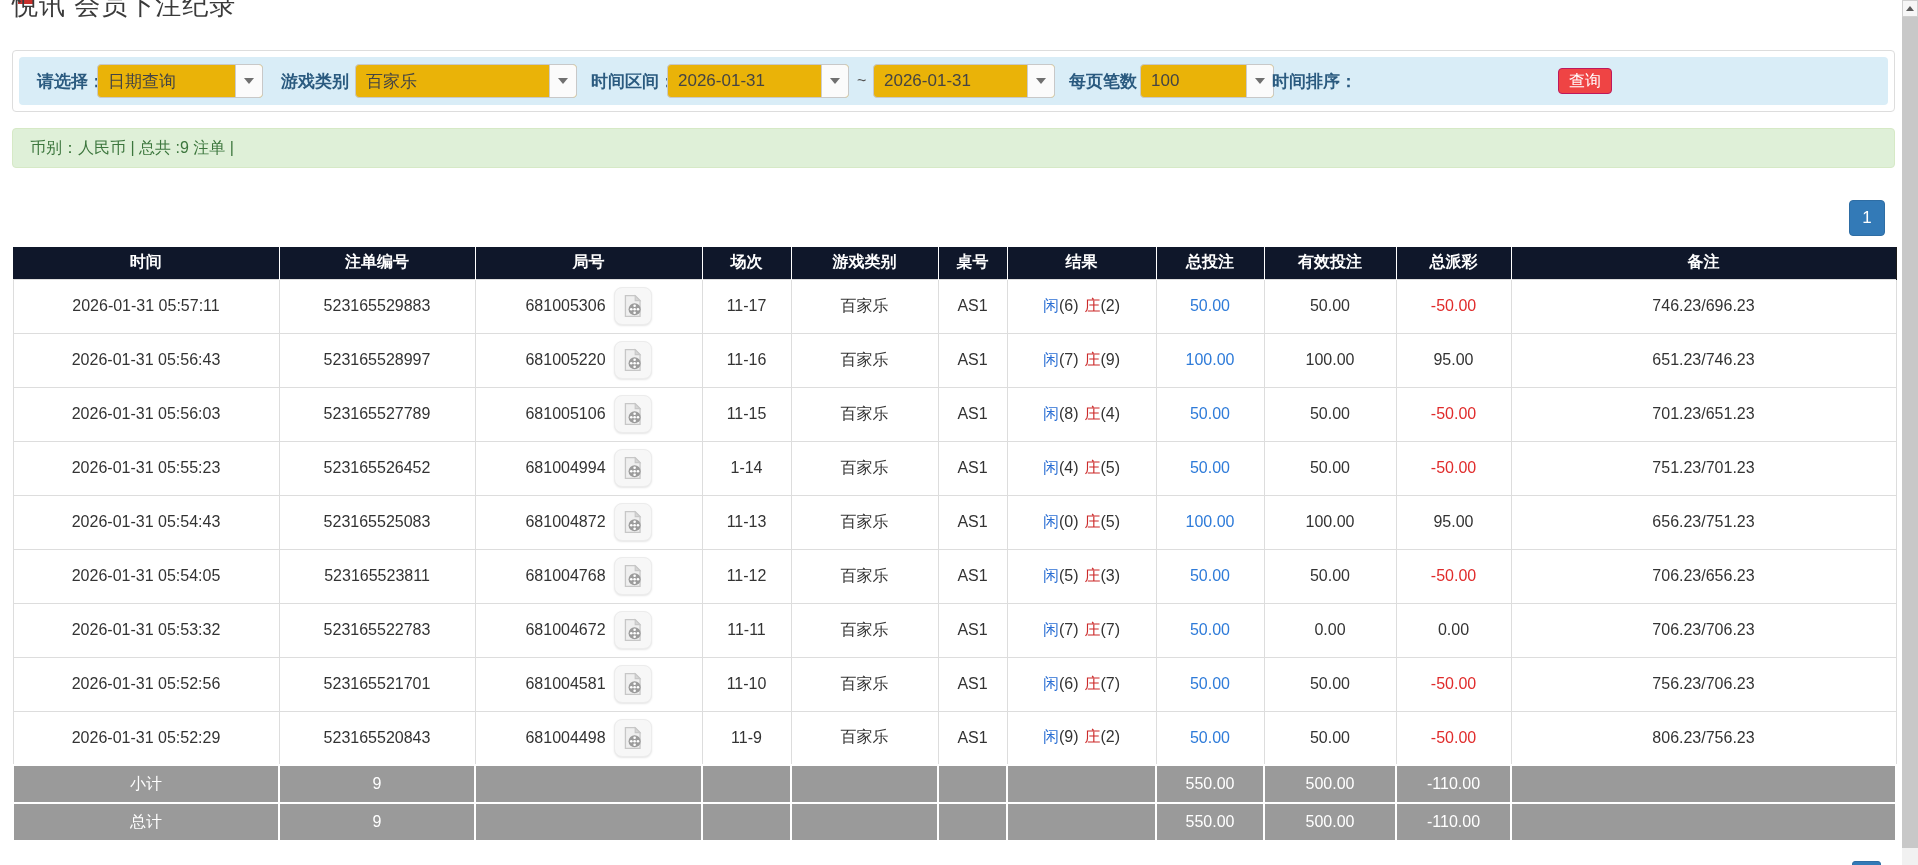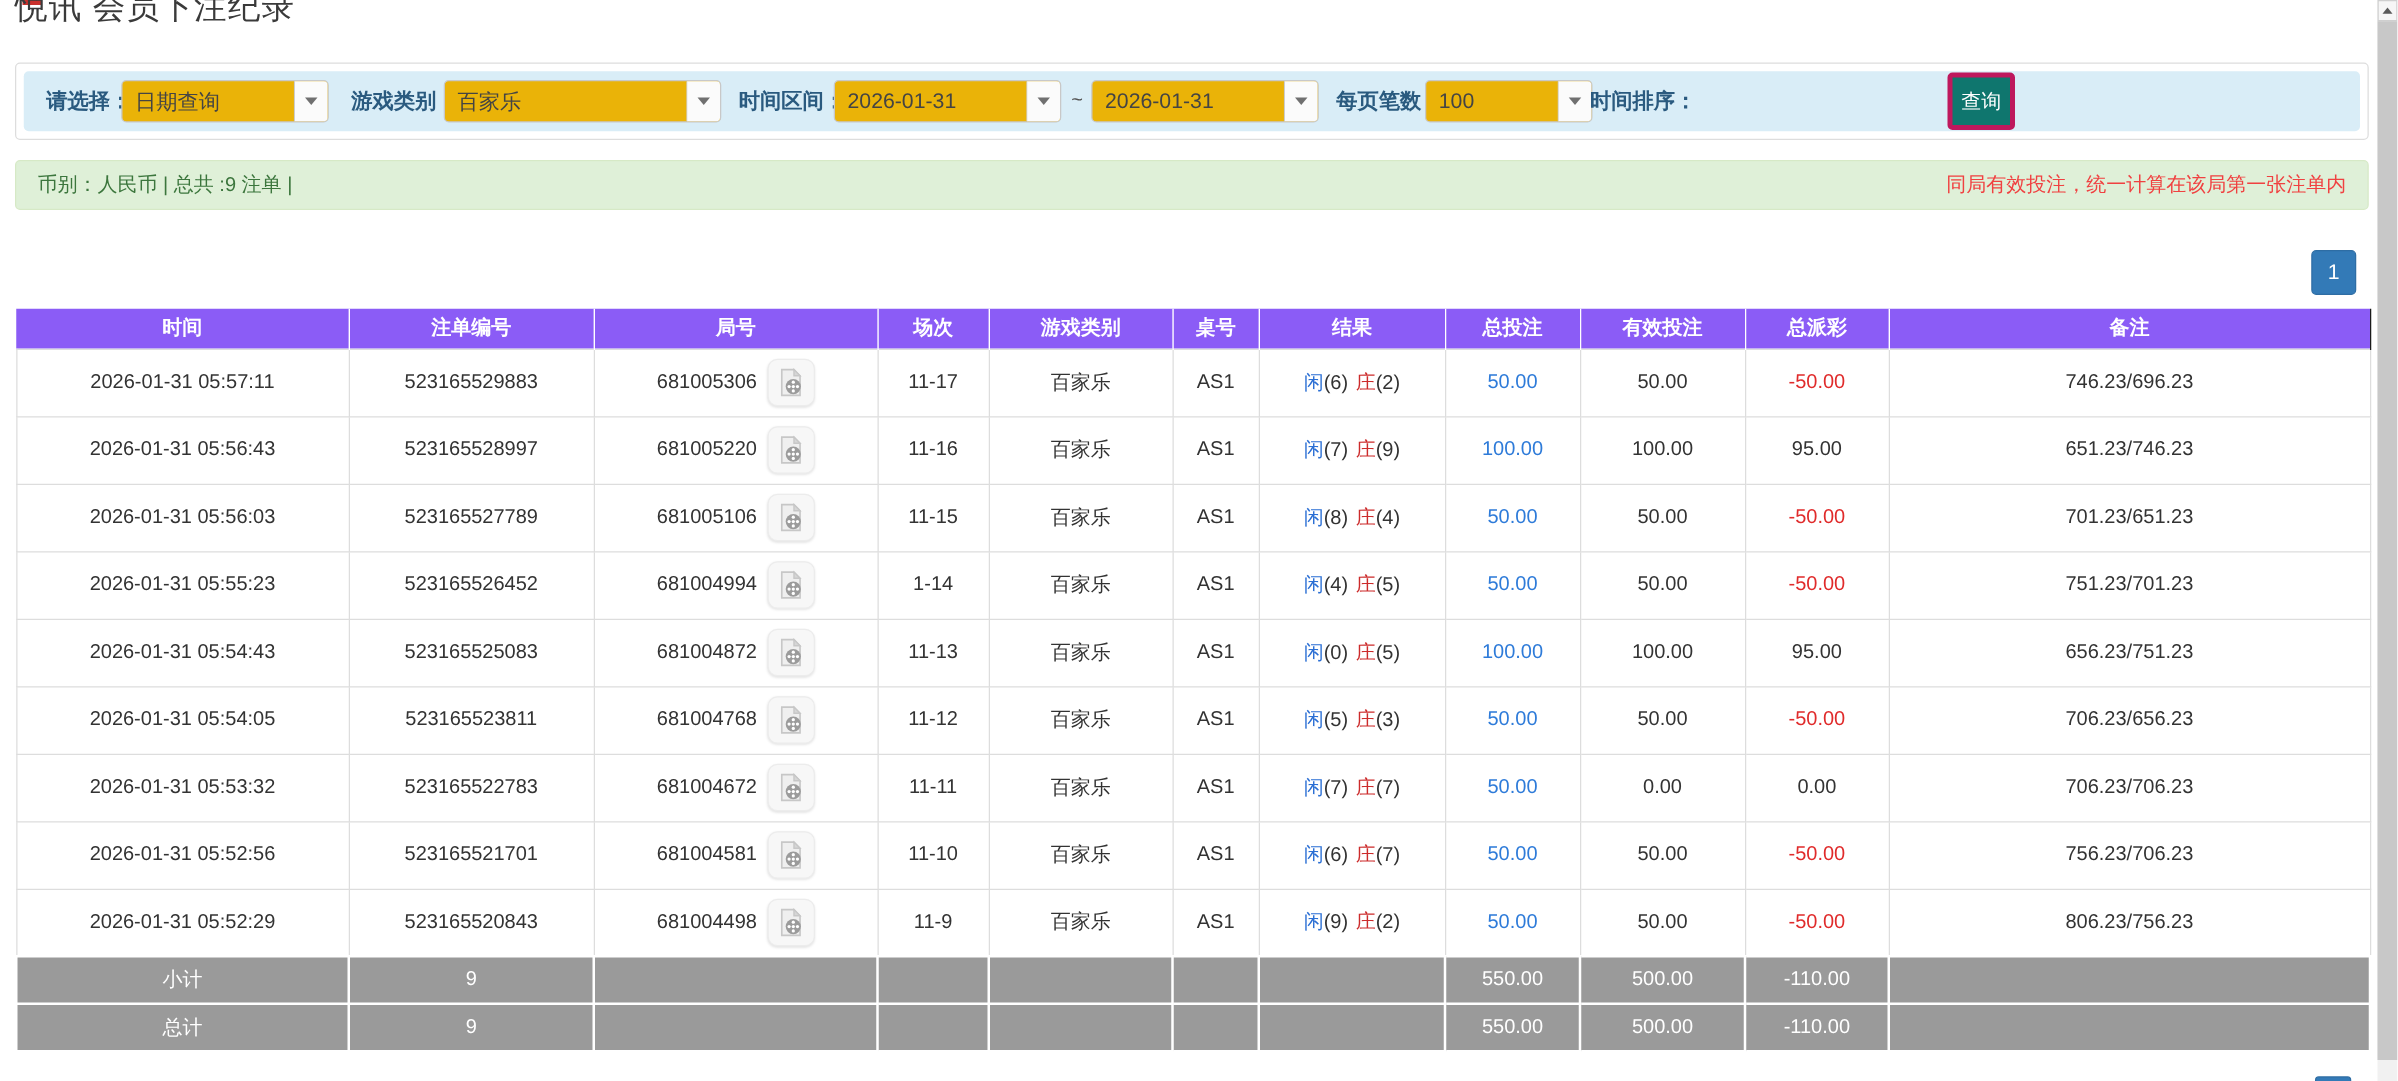--- a/index.html
+++ b/index.html
@@ -13,31 +13,31 @@
   .page-title { position:absolute; top:-12px; left:12px; margin:0; font-size:26px; font-weight:500; color:#3a3a3a; letter-spacing:1px; white-space:nowrap; }
   
   .filter-panel { position:absolute; left:12px; top:50px; width:1883px; height:62px; background:#fff; border:1px solid #ddd; border-radius:4px; }
   .filter-bar { position:absolute; left:6px; top:6px; right:6px; bottom:6px; background:#d9edf7; border-radius:4px; }
   .flabel { position:absolute; top:50%; transform:translateY(-50%); font-weight:bold; color:#2a5a7f; font-size:17px; white-space:nowrap; }
   .combo { position:absolute; top:50%; transform:translateY(-50%); height:34px; background:#eab308; border:1px solid #c8c8c8; border-radius:4px; display:flex; align-items:stretch; }
   .combo-text { flex:1; display:flex; align-items:center; padding:0 10px; font-size:17px; color:#444; white-space:nowrap; overflow:hidden; }
   .combo-btn { width:27px; border-left:1px solid #ccc; background:#fbfbfb; display:flex; align-items:center; justify-content:center; border-radius:0 3px 3px 0; cursor:pointer; }
   .tri-down { width:0; height:0; border-left:5px solid transparent; border-right:5px solid transparent; border-top:6px solid #707070; }
   .tilde { position:absolute; top:50%; transform:translateY(-50%); color:#555; font-size:16px; }
-  .search-btn { position:absolute; left:1539px; top:50%; transform:translateY(-50%); width:54px; height:46px; background:#0f766e; border:4px solid #be185d; border-radius:4px; color:#fff; font-size:16px; cursor:pointer; }
+  .search-btn { position:absolute; left:1539px; top:50%; transform:translateY(-50%); width:54px; height:26px; background:#ef4444; border:1px solid #be185d; border-radius:4px; color:#fff; font-size:16px; cursor:pointer; }
   
   .summary-bar { position:absolute; left:12px; top:128px; width:1883px; height:40px; background:#dff0d8; border:1px solid #d6e9c6; border-radius:4px; display:flex; align-items:center; justify-content:space-between; padding:4px 17px; }
   .summary-left { color:#3c763d; font-size:16px; }
   .summary-right { color:#f04141; font-size:16px; }
   
   .pagination-top { position:absolute; left:1849px; top:200px; width:36px; height:36px; background:#337ab7; border:1px solid #2e6da4; border-radius:4px; color:#fff; font-size:17px; display:flex; align-items:center; justify-content:center; cursor:pointer; }
   .pagination-bottom { position:absolute; left:1852px; top:861px; width:29px; height:12px; background:#337ab7; border:1px solid #2e6da4; border-radius:3px 3px 0 0; }
   
   .bet-table { position:absolute; left:12px; top:247px; width:1883px; border-collapse:collapse; table-layout:fixed; font-size:16px; color:#333; }
-  .bet-table thead th { background:#8b5cf6; color:#fff; height:32px; font-weight:bold; font-size:16px; border-right:1px solid #fff; padding:0; }
+  .bet-table thead th { background:#0f172a; color:#fff; height:32px; font-weight:bold; font-size:16px; border-right:1px solid #fff; padding:0; }
   .bet-table thead th:last-child { border-right:1px solid #1b1b1b; }
   .bet-table tbody td { height:54px; background:#fff; border:1px solid #ddd; text-align:center; padding:0 4px; }
   .bet-table tfoot td { height:38px; background:#9a9a9a; color:#fff; border:2px solid #fff; text-align:center; font-size:16px; }
   .round-cell .round-num { vertical-align:middle; }
   .video-btn { display:inline-flex; width:38px; height:38px; margin-left:8px; border-radius:8px; background:#f7f7f7; border:1px solid #ececec; box-shadow:0 1px 2px rgba(0,0,0,.10); align-items:center; justify-content:center; vertical-align:middle; cursor:pointer; }
   .res-p { color:#2b6fd4; }
   .res-b { color:#cc2b2b; }
   .res-num { color:#333; }
   .res-gap { display:inline-block; width:6px; }
   .bet-link { color:#2e7bd9; cursor:pointer; }
@@ -97,21 +97,20 @@
     </div>
 
     <span class="flabel" style="left:1253px">时间排序：</span>
 
     <button class="search-btn">查询</button>
   </div>
 </div>
 
 <div class="summary-bar">
   <span class="summary-left">币别：人民币 | 总共 :9 注单 |</span>
-  <span class="summary-right">同局有效投注，统一计算在该局第一张注单内</span>
 </div>
 
 <div class="pagination-top">1</div>
 
 <table class="bet-table">
   <colgroup>
     <col style="width:266px">
       <col style="width:196px">
       <col style="width:227px">
       <col style="width:89px">

